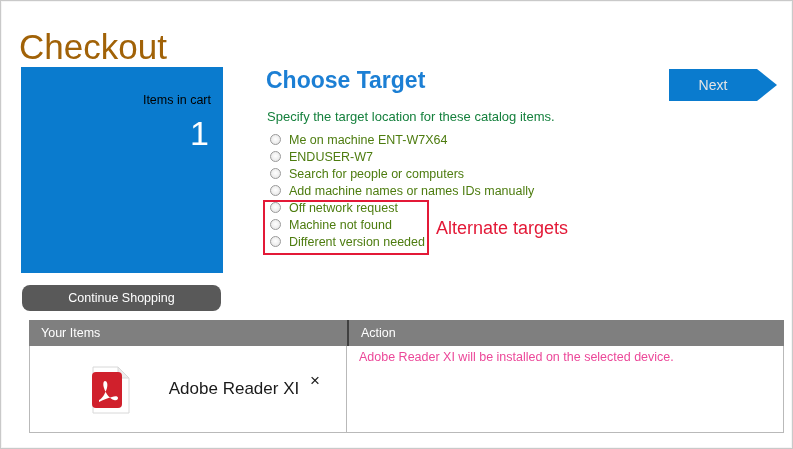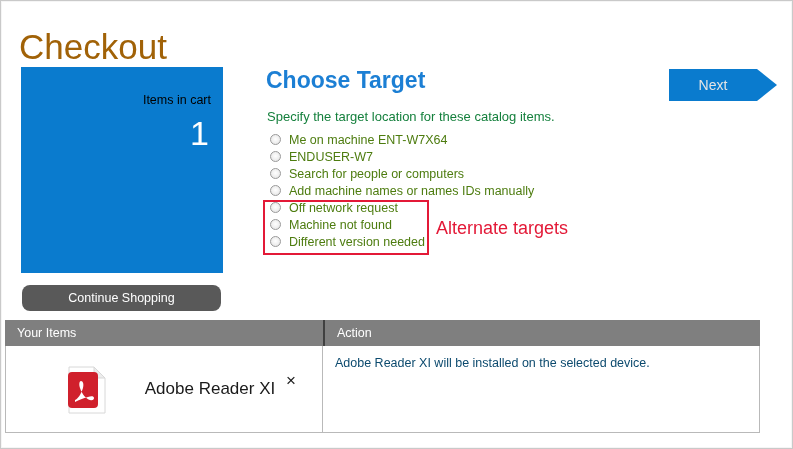--- a/index.html
+++ b/index.html
@@ -179,21 +179,21 @@
     width: 0;
     height: 0;
     border-top: 16px solid transparent;
     border-bottom: 16px solid transparent;
     border-left: 20px solid #0a7bce;
   }
 
   
   .table {
     position: absolute;
-    left: 4px;
+    left: 28px;
     top: 319px;
     width: 755px;
     height: 113px;
   }
   .thead {
     display: flex;
     height: 26px;
     background: #7f7f7f;
     color: #ffffff;
   }
@@ -221,22 +221,22 @@
     border-top: none;
     display: flex;
     align-items: center;
     justify-content: center;
   }
   .td.col-action {
     width: 437px;
     border-top: none;
     border-left: none;
     font-size: 12.5px;
-    color: #0c4a6e;
-    padding: 10px 0 0 12px;
+    color: #ec4899;
+    padding: 4px 0 0 12px;
   }
   .pdf-icon {
     width: 40px;
     height: 48px;
     margin-left: 14px;
     margin-top: 2px;
     flex: none;
     position: relative;
   }
   .item-name {

